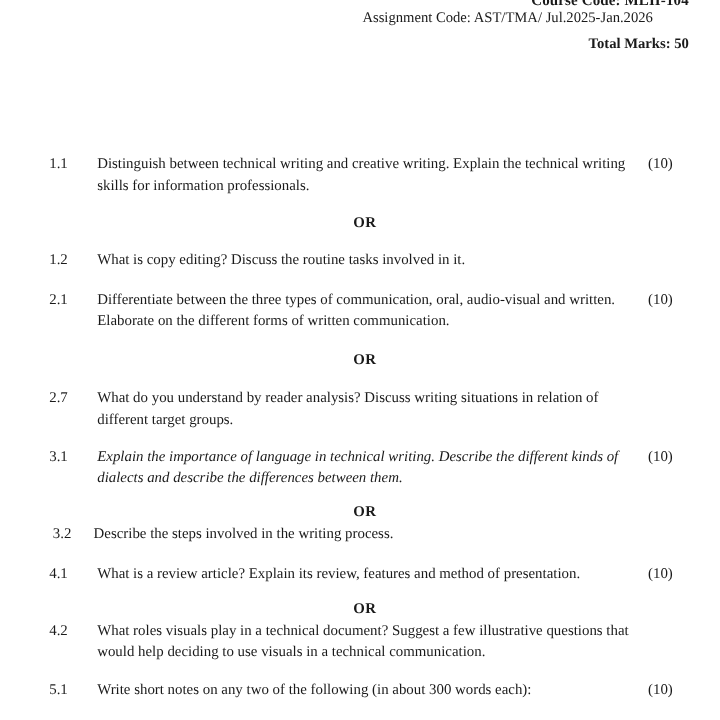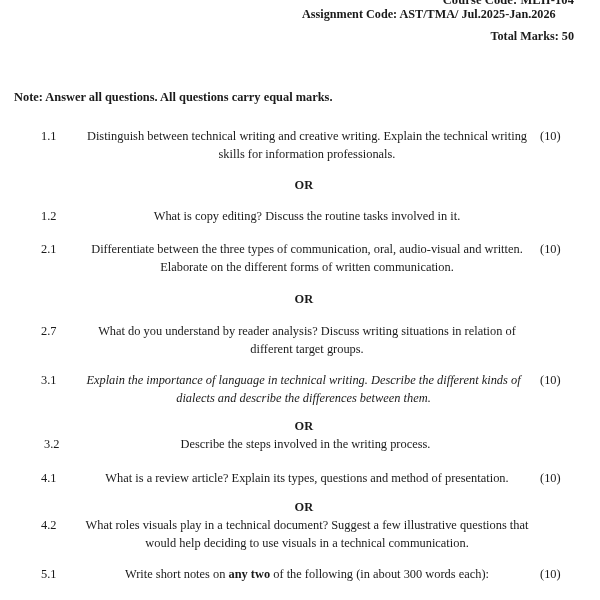--- a/index.html
+++ b/index.html
@@ -39,21 +39,21 @@
     top: 7px;
     font-size: 12.2px;
     font-weight: bold;
     white-space: nowrap;
   }
   .hdr-mid {
     position: absolute;
     left: 302px;
     top: 7px;
     font-size: 12.2px;
-    font-weight: bold;
+    font-weight: normal;
     white-space: nowrap;
   }
   .hdr-marks {
     position: absolute;
     right: 26px;
     top: 29px;
     font-size: 12.2px;
     font-weight: bold;
     white-space: nowrap;
   }
@@ -82,21 +82,21 @@
     top: 0;
     width: 34px;
     text-align: left;
     white-space: nowrap;
   }
   .q .body {
     position: absolute;
     left: 81px;
     width: 452px;
     top: 0;
-    text-align: center;
+    text-align: left;
   }
   .q .body.narrow { width: 445px; font-style: italic; }
   .q .marks {
     position: absolute;
     left: 540px;
     top: 0;
     white-space: nowrap;
   }
   .q.alt .num  { left: 44px; }
   .q.alt .body { left: 78px; width: 455px; }
@@ -106,33 +106,32 @@
     left: 0;
     right: 0;
     text-align: center;
     font-size: 12.4px;
     font-weight: bold;
     letter-spacing: .3px;
     font-family: Liberation Serif, serif;
   }
   .or span { position: relative; left: 4px; }
 
-  b.inl { font-weight: bold; }
+  b.inl { font-weight: normal; }
 </style>
 </head>
 <body>
 
 <div class="page">
 
   <div class="hdr-cut">Course Code: MLII-104</div>
 
   <div class="hdr-mid">Assignment Code: AST/TMA/ Jul.2025-Jan.2026</div>
   <div class="hdr-marks">Total Marks: 50</div>
 
-  <div class="note">Note: Answer all questions. All questions carry equal marks.</div>
 
   <div class="q" style="top:128px;">
     <span class="num">1.1</span>
     <span class="body">Distinguish between technical writing and creative writing. Explain the technical writing skills for information professionals.</span>
     <span class="marks">(10)</span>
   </div>
 
   <div class="or" style="top:178px;">
     <span>OR</span>
   </div>
@@ -170,21 +169,21 @@
   </div>
 
   <div class="q alt" style="top:436px;">
     <span class="num">3.2</span>
     <span class="body">Describe the steps involved in the writing process.</span>
     <span class="marks"></span>
   </div>
 
   <div class="q" style="top:470px;">
     <span class="num">4.1</span>
-    <span class="body">What is a review article? Explain its types, questions and method of presentation.</span>
+    <span class="body">What is a review article? Explain its review, features and method of presentation.</span>
     <span class="marks">(10)</span>
   </div>
 
   <div class="or" style="top:500px;">
     <span>OR</span>
   </div>
 
   <div class="q" style="top:517px;">
     <span class="num">4.2</span>
     <span class="body">What roles visuals play in a technical document? Suggest a few illustrative questions that would help deciding to use visuals in a technical communication.</span>

